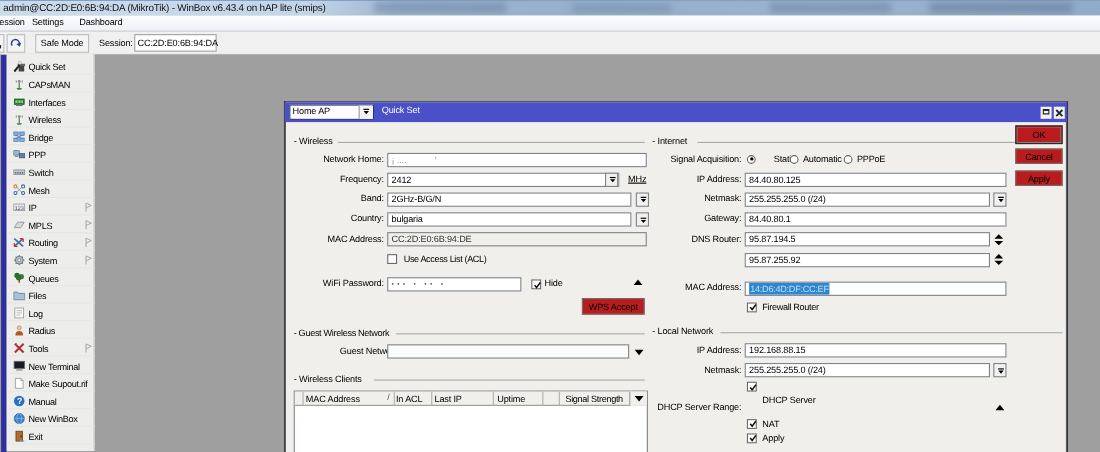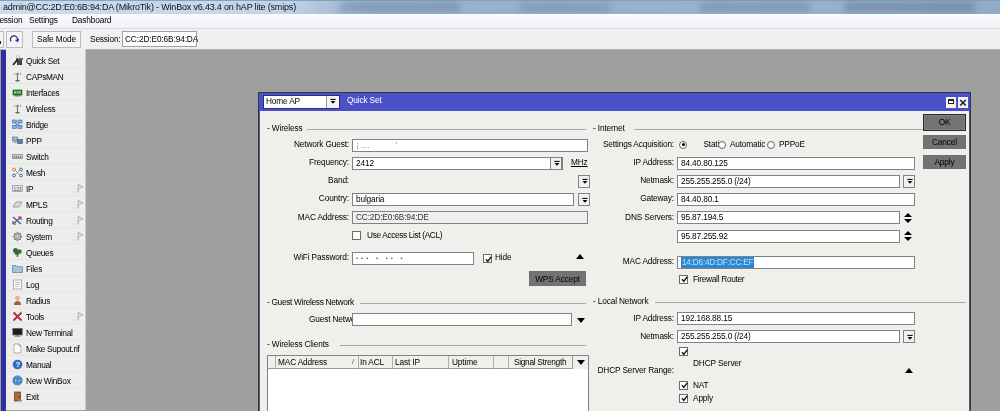--- a/index.html
+++ b/index.html
@@ -28,21 +28,21 @@
 .winbtn{position:absolute;top:3.5px;width:10px;height:11px;background:#f2f2f1;color:#000;}
 
 .lbl{position:absolute;color:#000;white-space:nowrap;}
 .rlbl{position:absolute;color:#000;white-space:nowrap;text-align:right;}
 .fld{position:absolute;height:13px;background:#fff;border:1px solid #7e8289;padding:0 3px;line-height:11px;color:#000;white-space:nowrap;overflow:hidden;}
 .fline{position:absolute;height:1px;background:#a8a8a6;}
 .ddbtn{position:absolute;width:12px;height:13px;background:#f2f1ef;border:1px solid #7e8289;}
 .ddglyph{position:absolute;left:2.5px;top:2.5px;}
 .cb{position:absolute;width:9px;height:9px;background:#fff;border:1px solid #6a6a6a;}
 .chk{position:absolute;left:0.5px;top:0.5px;width:7px;height:7px;}
-.btn{position:absolute;background:#737373;border:1px solid #707070;text-align:center;color:#000;}
+.btn{position:absolute;background:#b91c1c;border:1px solid #707070;text-align:center;color:#000;}
 </style></head>
 <body>
 
 <div class="abs" id="titlebar"></div>
 <div class="abs" style="left:340px;top:2px;width:120px;height:10px;background:rgba(70,90,120,0.28);filter:blur(3px);"></div>
 <div class="abs" style="left:520px;top:3px;width:90px;height:9px;background:rgba(70,90,120,0.22);filter:blur(3px);"></div>
 <div class="abs" style="left:700px;top:2px;width:110px;height:10px;background:rgba(60,80,110,0.25);filter:blur(3px);"></div>
 <div class="abs" style="left:845px;top:2px;width:130px;height:10px;background:rgba(60,80,110,0.3);filter:blur(3px);"></div>
 <div class="abs" id="titletext">admin@CC:2D:E0:6B:94:DA (MikroTik) - WinBox v6.43.4 on hAP lite (smips)</div>
 
@@ -286,32 +286,33 @@
   <div class="winbtn" style="left:687px;">
       <div style="position:absolute;left:1.5px;top:2px;width:6px;height:5.5px;border:1.2px solid #26262a;border-top-width:2px;"></div>
     </div>
   <div class="winbtn" style="left:699px;"><svg width="8" height="9" viewBox="0 0 8 9" style="margin:1px;">
         <path d="M1.2 2 L6.8 7.5 M6.8 2 L1.2 7.5" stroke="#26262a" stroke-width="1.7"></path>
       </svg></div>
   <div id="dlgbody" class="abs" style="left:0;top:18px;width:711px;height:301px;">
 
     <div class="lbl" style="left:8px;top:12px;">- Wireless</div>
     <div class="fline" style="left:48px;top:18px;width:279px;"></div>
-    <div class="rlbl" style="left:0px;width:90px;top:28px;">Network Guest:</div>
+    <div class="rlbl" style="left:0px;width:90px;top:28px;">Network Home:</div>
     <div class="fld" style="left:93px;top:27.5px;width:236px;"><span style="color:#9a9a9a;">¡ ....&nbsp;&nbsp;&nbsp;&nbsp;&nbsp;&nbsp;&nbsp;&nbsp;&nbsp;&nbsp;&nbsp;&nbsp;<span style="color:#777;">’</span></span></div>
     <div class="rlbl" style="left:0px;width:90px;top:46px;">Frequency:</div>
     <div class="fld" style="left:93px;top:45.8px;width:211px;">2412</div>
     <div class="ddbtn" style="left:291px;top:45.8px;">
         <svg class="ddglyph" viewBox="0 0 8 8" width="6" height="7">
           <rect x="0.5" y="0.5" width="7" height="1.4" fill="#000"></rect>
           <path d="M0.8 3.2 L7.2 3.2 L4 7 Z" fill="#000"></path>
         </svg>
       </div>
     <div class="lbl" style="left:312px;top:46px;text-decoration:underline;">MHz</div>
     <div class="rlbl" style="left:0px;width:90px;top:64px;">Band:</div>
+    <div class="fld" style="left:93px;top:63.9px;width:222px;">2GHz-B/G/N</div>
     <div class="ddbtn" style="left:319px;top:63.9px;">
         <svg class="ddglyph" viewBox="0 0 8 8" width="6" height="7">
           <rect x="0.5" y="0.5" width="7" height="1.4" fill="#000"></rect>
           <path d="M0.8 3.2 L7.2 3.2 L4 7 Z" fill="#000"></path>
         </svg>
       </div>
     <div class="rlbl" style="left:0px;width:90px;top:82px;">Country:</div>
     <div class="fld" style="left:93px;top:82.2px;width:222px;">bulgaria</div>
     <div class="ddbtn" style="left:319px;top:82.2px;">
         <svg class="ddglyph" viewBox="0 0 8 8" width="6" height="7">
@@ -355,42 +356,42 @@
       <div class="abs" style="left:180px;top:0;width:1px;height:13px;background:#b0b0b0;"></div>
       <div class="abs" style="left:225px;top:0;width:1px;height:13px;background:#b0b0b0;"></div>
       <div class="abs" style="left:240px;top:0;width:1px;height:13px;background:#b0b0b0;"></div>
       <div class="abs" style="left:304px;top:0;width:16px;height:13px;background:#f0efec;border-left:1px solid #9a9a9a;">
           <div style="position:absolute;left:4px;top:4px;width:0;height:0;border-left:4px solid transparent;border-right:4px solid transparent;border-top:5px solid #000;"></div>
         </div>
     </div>
 
     <div class="lbl" style="left:334px;top:12px;">- Internet</div>
     <div class="fline" style="left:375px;top:18px;width:332px;"></div>
-    <div class="rlbl" style="left:260px;width:155px;top:28px;">Settings Acquisition:</div>
+    <div class="rlbl" style="left:260px;width:155px;top:28px;">Signal Acquisition:</div>
     <div class="abs" style="left:420px;top:29.5px;width:8px;height:8px;border:1px solid #666;border-radius:50%;background:#fff;">
         <div style="position:absolute;left:1.5px;top:1.5px;width:3px;height:3px;border-radius:50%;background:#000;"></div>
       </div>
     <div class="lbl" style="left:432.5px;top:28px;letter-spacing:-0.2px;padding-left:12px;">Static</div>
     <div class="abs" style="left:459px;top:29.5px;width:8px;height:8px;border:1px solid #666;border-radius:50%;background:#fff;"></div>
     <div class="lbl" style="left:471px;top:28px;letter-spacing:-0.2px;">Automatic</div>
     <div class="abs" style="left:507.5px;top:29.5px;width:8px;height:8px;border:1px solid #666;border-radius:50%;background:#fff;"></div>
     <div class="lbl" style="left:520px;top:28px;letter-spacing:-0.2px;">PPPoE</div>
     <div class="rlbl" style="left:260px;width:155px;top:46px;">IP Address:</div>
     <div class="fld" style="left:418px;top:45.8px;width:238px;">84.40.80.125</div>
     <div class="rlbl" style="left:260px;width:155px;top:64px;">Netmask:</div>
     <div class="fld" style="left:418px;top:63.9px;width:223px;">255.255.255.0 (/24)</div>
     <div class="ddbtn" style="left:644px;top:63.9px;">
         <svg class="ddglyph" viewBox="0 0 8 8" width="6" height="7">
           <rect x="0.5" y="0.5" width="7" height="1.4" fill="#000"></rect>
           <path d="M0.8 3.2 L7.2 3.2 L4 7 Z" fill="#000"></path>
         </svg>
       </div>
     <div class="rlbl" style="left:260px;width:155px;top:82px;">Gateway:</div>
     <div class="fld" style="left:418px;top:82.2px;width:238px;">84.40.80.1</div>
-    <div class="rlbl" style="left:260px;width:155px;top:101px;">DNS Servers:</div>
+    <div class="rlbl" style="left:260px;width:155px;top:101px;">DNS Router:</div>
     <div class="fld" style="left:418px;top:100.4px;width:223px;">95.87.194.5</div>
     <div class="abs" style="left:645px;top:102px;">
         <div style="width:0;height:0;border-left:4px solid transparent;border-right:4px solid transparent;border-bottom:4.5px solid #000;"></div>
         <div style="width:0;height:0;border-left:4px solid transparent;border-right:4px solid transparent;border-top:4.5px solid #000;margin-top:1.5px;"></div>
       </div>
     <div class="fld" style="left:418px;top:118.6px;width:223px;">95.87.255.92</div>
     <div class="abs" style="left:645px;top:120px;">
         <div style="width:0;height:0;border-left:4px solid transparent;border-right:4px solid transparent;border-bottom:4.5px solid #000;"></div>
         <div style="width:0;height:0;border-left:4px solid transparent;border-right:4px solid transparent;border-top:4.5px solid #000;margin-top:1.5px;"></div>
       </div>

